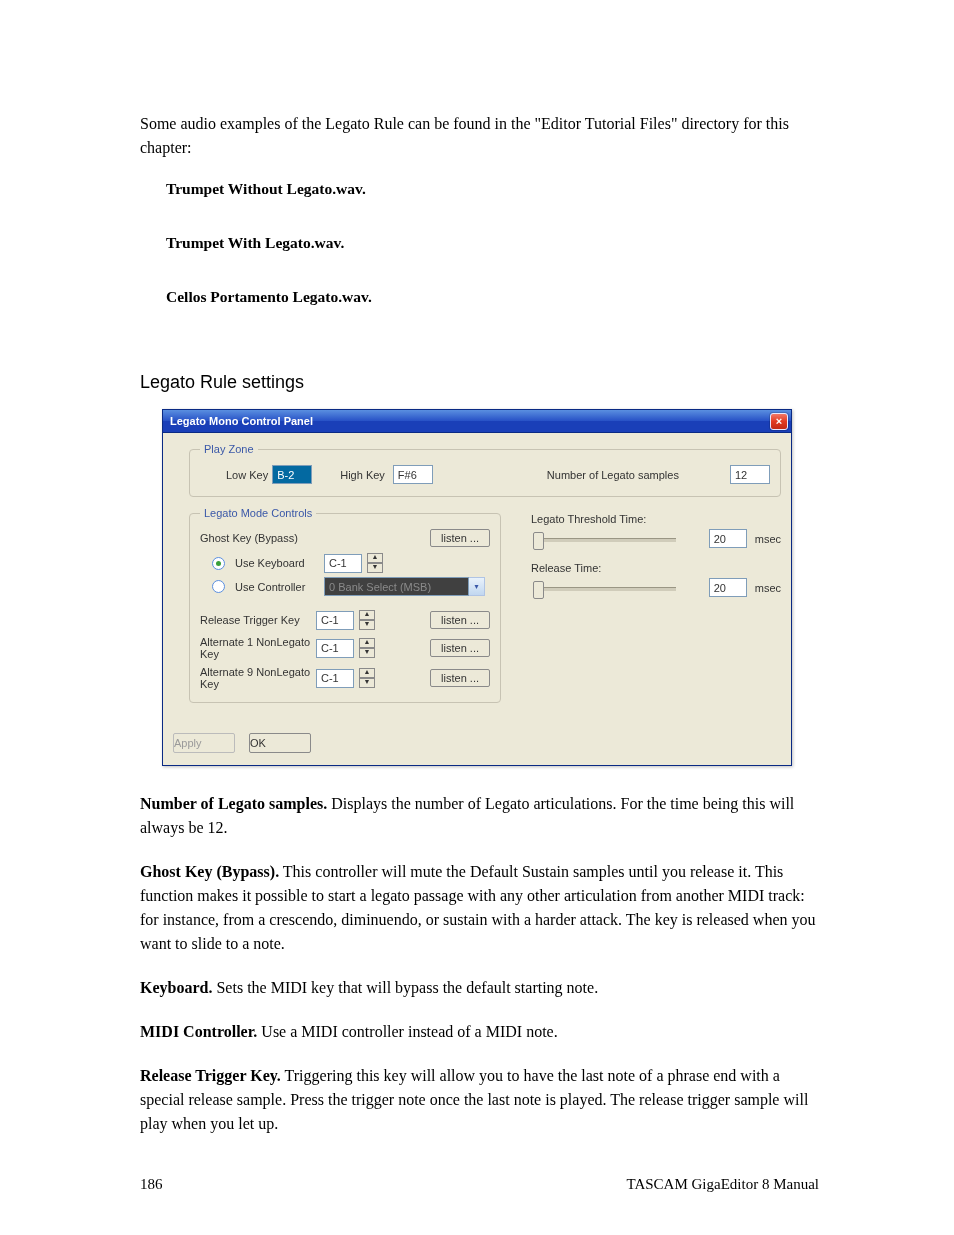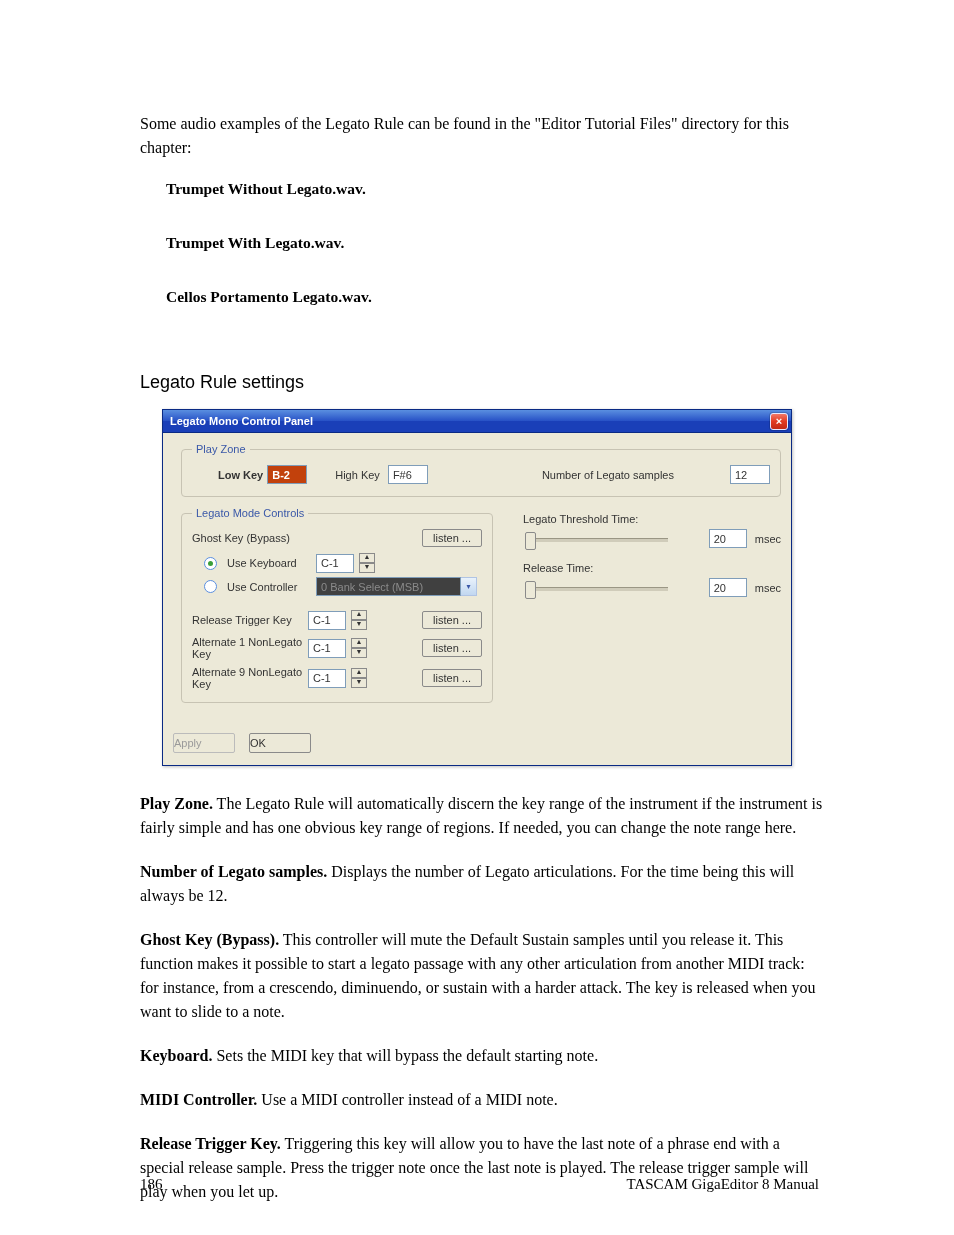--- a/index.html
+++ b/index.html
@@ -8,21 +8,21 @@
   .para{font-size:16px;line-height:1.5;margin:0 0 20px 0;}
   .file{font-size:15.5px;font-weight:bold;margin:0 0 36px 26px;}
   .section-title{font-family:'Trebuchet MS',Verdana,Arial,sans-serif;font-size:18px;font-weight:400;margin:66px 0 16px 0;}
   .desc strong{font-weight:bold;}
   .footer{position:absolute;bottom:42px;left:0;width:100%;display:flex;justify-content:space-between;padding:0 135px 0 140px;box-sizing:border-box;font-size:15px;font-family:Liberation Serif, serif;}
   
   .panel-wrap{width:630px;margin:0 0 26px 22px;box-shadow:1px 1px 3px rgba(0,0,0,.25);font-family:Tahoma,Arial,sans-serif;font-size:11px;color:#333;}
   .titlebar{height:22px;background:linear-gradient(to bottom,#5a8fe0 0%,#2953c7 48%,#1a3fb8 50%,#1a3fb8 100%);border:1px solid #0a2a84;display:flex;align-items:center;justify-content:space-between;padding:0 3px 0 7px;color:#fff;font-weight:bold;font-size:11px;}
   .close{width:16px;height:15px;background:linear-gradient(to bottom,#f07867 0%,#e23a22 50%,#c22a17 100%);border:1px solid #e8e8ff;border-radius:3px;color:#fff;display:flex;align-items:center;justify-content:center;font-family:Arial;font-weight:bold;font-size:11px;line-height:1;box-shadow:0 0 0 1px rgba(0,0,0,.15);}
   .body{background:#ece9d8;border:1px solid #0a2a84;border-top:none;padding:10px 10px 12px 10px;}
-  fieldset{border:1px solid #c7c3b3;border-radius:4px;margin:0 0 10px 8px;padding:10px 10px 12px 10px;}
+  fieldset{border:1px solid #c7c3b3;border-radius:4px;margin:0 0 10px 16px;padding:10px 10px 12px 10px;}
   legend{color:#3a58a8;font-size:11px;padding:0 4px;}
   .row{display:flex;align-items:center;gap:4px;}
   .lbl{font-size:11px;color:#333;}
   .tbox{background:#fff;border:1px solid #7f9db9;height:17px;font-size:11px;padding:0 4px;display:inline-flex;align-items:center;}
   .tbox.dis{color:#8a8a8a;background:#404040;}
   .spinbtn{display:flex;flex-direction:column;margin-left:1px;}
   .spinbtn span{width:14px;height:8px;border:1px solid #8a8a8a;background:#ece9d8;font-size:7px;line-height:6px;text-align:center;}
   .btn{border:1px solid #8a8a8a;background:#ece9d8;border-radius:2px;padding:2px 10px;font-size:11px;cursor:default;}
   .btn.dis{color:#9a9a9a;border-color:#bbb;}
   .radio{width:11px;height:11px;border-radius:50%;border:1px solid #5a8fe0;background:#fff;display:inline-flex;align-items:center;justify-content:center;margin-right:6px;}
@@ -51,22 +51,22 @@
   <div class="panel-wrap">
     <div class="titlebar">
       <span>Legato Mono Control Panel</span>
       <div class="close">×</div>
     </div>
     <div class="body">
 
       <fieldset>
         <legend>Play Zone</legend>
         <div class="row">
-          <span class="lbl" style="margin-left:26px;font-weight:bold;">Low Key</span>
-          <span class="tbox" style="width:30px;background:#c2410c;color:#fff;font-weight:bold;">B-2</span>
+          <span class="lbl" style="margin-left:26px;">Low Key</span>
+          <span class="tbox" style="width:30px;background:#0369a1;color:#fff;">B-2</span>
           <span class="lbl" style="margin-left:24px;">High Key</span>
           <span class="tbox" style="width:30px;margin-left:4px;">F#6</span>
           <span class="lbl" style="margin-left:110px;">Number of Legato samples</span>
           <span class="tbox" style="width:30px;margin-left:auto;">12</span>
         </div>
       </fieldset>
 
       <div class="top-row">
 
         <fieldset style="width:290px;">
@@ -149,21 +149,20 @@
         </div>
       </div>
 
       <div class="dialog-buttons">
         <span class="btn dis okbtn">Apply</span>
         <span class="btn okbtn">OK</span>
       </div>
     </div>
   </div>
 
-  <p class="para desc"><strong>Play Zone.</strong><span>  The Legato Rule will automatically discern the key range of the instrument if the instrument is fairly simple and has one obvious key range of regions.  If needed, you can change the note range here.</span></p>
   <p class="para desc"><strong>Number of Legato samples.</strong><span>  Displays the number of Legato articulations.  For the time being this will always be 12.</span></p>
   <p class="para desc"><strong>Ghost Key (Bypass).</strong><span>  This controller will mute the Default Sustain samples until you release it. This function makes it possible to start a legato passage with any other articulation from another MIDI track: for instance, from a crescendo, diminuendo, or sustain with a harder attack.  The key is released when you want to slide to a note.</span></p>
   <p class="para desc"><strong>Keyboard.</strong><span>  Sets the MIDI key that will bypass the default starting note.</span></p>
   <p class="para desc"><strong>MIDI Controller.</strong><span>  Use a MIDI controller instead of a MIDI note.</span></p>
   <p class="para desc"><strong>Release Trigger Key.</strong><span>  Triggering this key will allow you to have the last note of a phrase end with a special release sample.  Press the trigger note once the last note is played.  The release trigger sample will play when you let up.</span></p>
 </div>
 
 <div class="footer">
   <span>186</span>
   <span>TASCAM GigaEditor 8 Manual</span>

